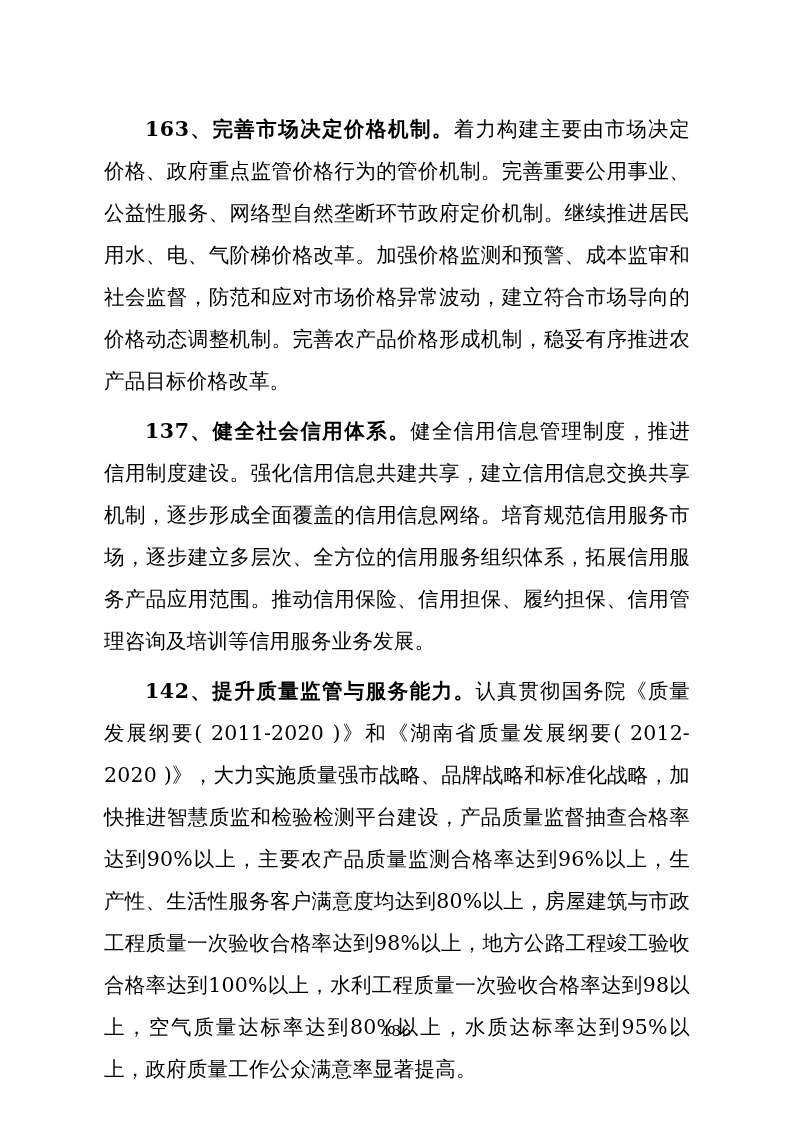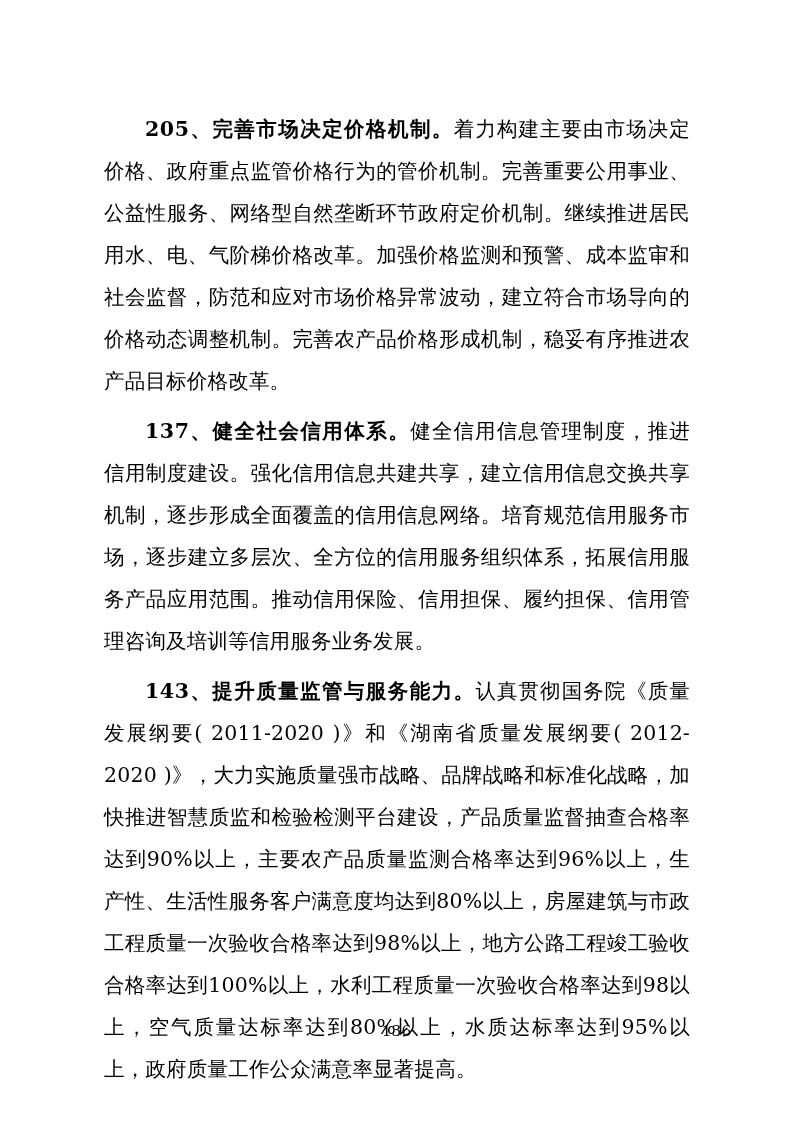--- a/index.html
+++ b/index.html
@@ -55,27 +55,27 @@
     font-family: "DejaVu Serif", serif;
   }
 </style>
 </head>
 <body>
 
 <div class="page">
   <div class="content">
 
     <p class="para">
-      <span class="indent"></span><span class="lead">205、完善市场决定价格机制。</span><span>着力构建主要由市场决定价格、政府重点监管价格行为的管价机制。完善重要公用事业、公益性服务、网络型自然垄断环节政府定价机制。继续推进居民用水、电、气阶梯价格改革。加强价格监测和预警、成本监审和社会监督，防范和应对市场价格异常波动，建立符合市场导向的价格动态调整机制。完善农产品价格形成机制，稳妥有序推进农产品目标价格改革。</span>
+      <span class="indent"></span><span class="lead">163、完善市场决定价格机制。</span><span>着力构建主要由市场决定价格、政府重点监管价格行为的管价机制。完善重要公用事业、公益性服务、网络型自然垄断环节政府定价机制。继续推进居民用水、电、气阶梯价格改革。加强价格监测和预警、成本监审和社会监督，防范和应对市场价格异常波动，建立符合市场导向的价格动态调整机制。完善农产品价格形成机制，稳妥有序推进农产品目标价格改革。</span>
     </p>
 
     <p class="para">
       <span class="indent"></span><span class="lead">137、健全社会信用体系。</span><span>健全信用信息管理制度，推进信用制度建设。强化信用信息共建共享，建立信用信息交换共享机制，逐步形成全面覆盖的信用信息网络。培育规范信用服务市场，逐步建立多层次、全方位的信用服务组织体系，拓展信用服务产品应用范围。推动信用保险、信用担保、履约担保、信用管理咨询及培训等信用服务业务发展。</span>
     </p>
 
     <p class="para">
-      <span class="indent"></span><span class="lead">143、提升质量监管与服务能力。</span><span>认真贯彻国务院《质量发展纲要( 2011-2020 )》和《湖南省质量发展纲要( 2012-2020 )》，大力实施质量强市战略、品牌战略和标准化战略，加快推进智慧质监和检验检测平台建设，产品质量监督抽查合格率达到90%以上，主要农产品质量监测合格率达到96%以上，生产性、生活性服务客户满意度均达到80%以上，房屋建筑与市政工程质量一次验收合格率达到98%以上，地方公路工程竣工验收合格率达到100%以上，水利工程质量一次验收合格率达到98以上，空气质量达标率达到80%以上，水质达标率达到95%以上，政府质量工作公众满意率显著提高。</span>
+      <span class="indent"></span><span class="lead">142、提升质量监管与服务能力。</span><span>认真贯彻国务院《质量发展纲要( 2011-2020 )》和《湖南省质量发展纲要( 2012-2020 )》，大力实施质量强市战略、品牌战略和标准化战略，加快推进智慧质监和检验检测平台建设，产品质量监督抽查合格率达到90%以上，主要农产品质量监测合格率达到96%以上，生产性、生活性服务客户满意度均达到80%以上，房屋建筑与市政工程质量一次验收合格率达到98%以上，地方公路工程竣工验收合格率达到100%以上，水利工程质量一次验收合格率达到98以上，空气质量达标率达到80%以上，水质达标率达到95%以上，政府质量工作公众满意率显著提高。</span>
     </p>
 
   </div>
 
   <div class="page-number">136</div>
 </div>
 
 </body></html>

